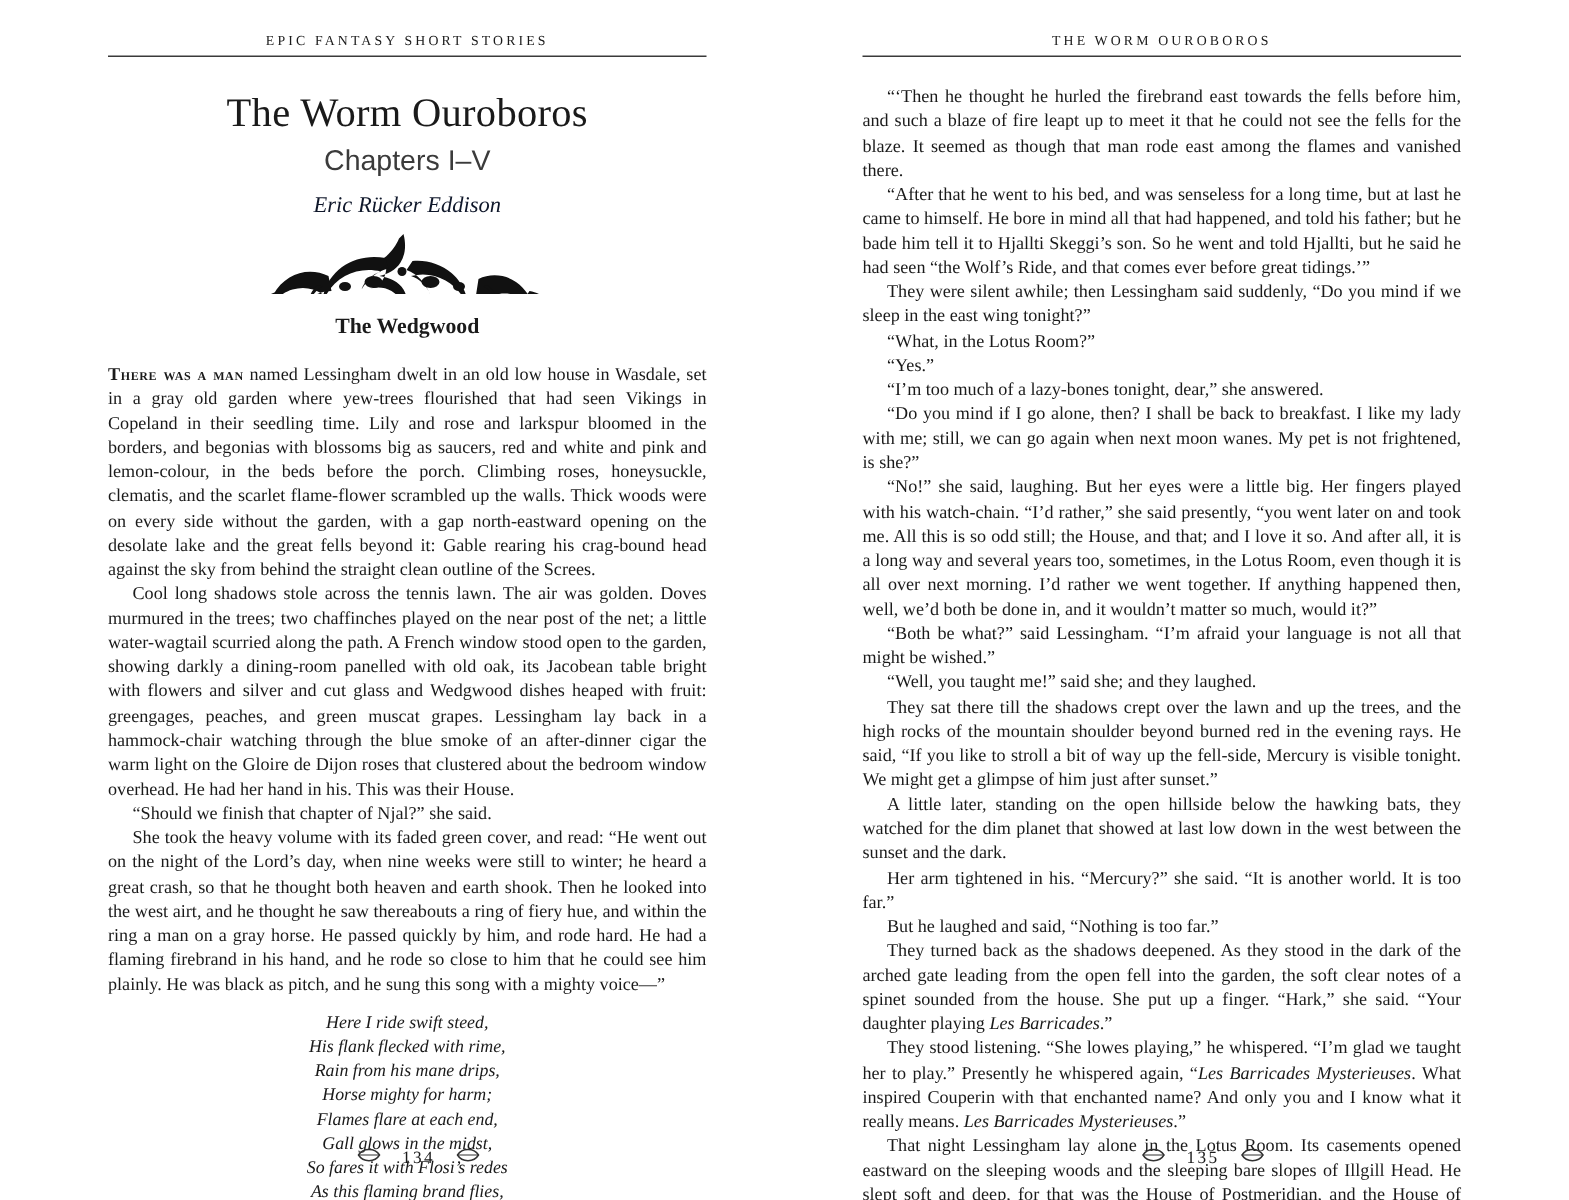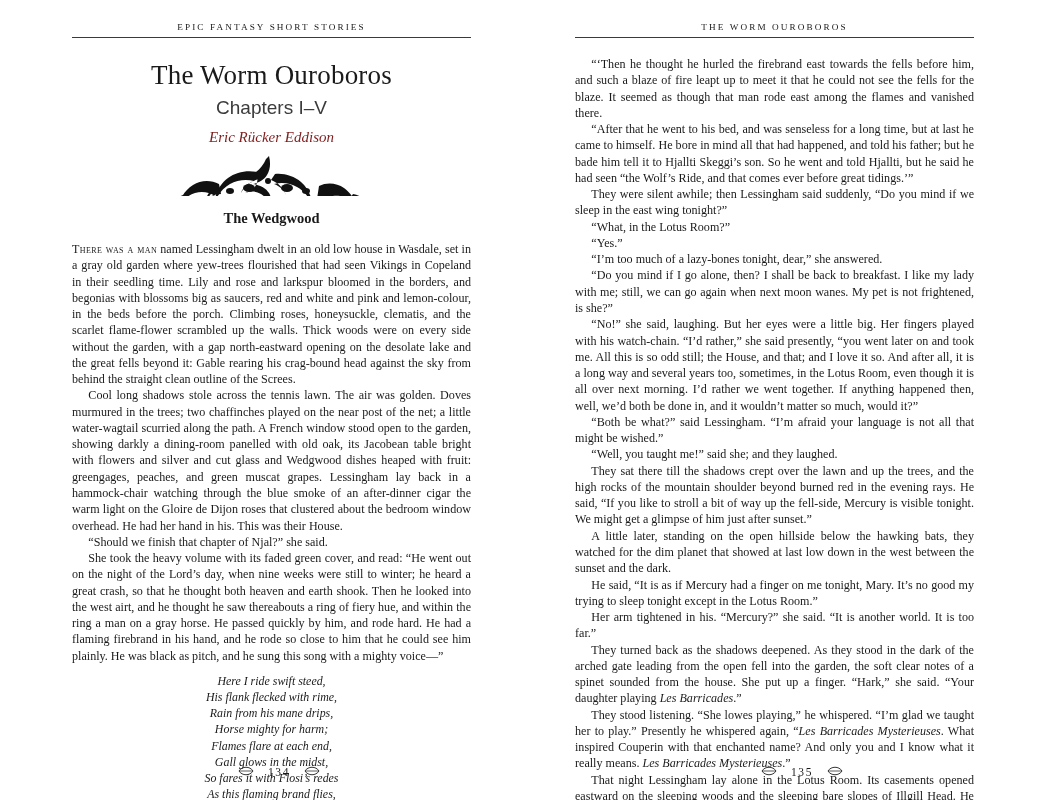--- a/index.html
+++ b/index.html
@@ -59,21 +59,21 @@
   h2.chapters {
     font-size: 19px;
     font-weight: normal;
     margin: 0 0 10px 0;
     color: #3b3b3b;
     font-family: Liberation Sans, sans-serif;
   }
   .author {
     font-size: 15px;
     font-style: italic;
-    color: #7f1d1d;
+    color: #0f172a;
     margin: 0 0 4px 0;
   }
   .ornament {
     margin: 4px auto 14px auto;
     width: 230px;
     height: 46px;
     display: block;
   }
   h3.section-title {
     text-align: center;
@@ -90,21 +90,21 @@
     margin: 0;
     text-indent: 1.35em;
     hyphens: auto;
     -webkit-hyphens: auto;
   }
   p.body.first {
     text-indent: 0;
   }
   .smallcaps {
     font-variant: small-caps;
-    font-weight: normal;
+    font-weight: bold;
     letter-spacing: 0.4px;
   }
 
   .verse {
     margin: 9px 0 0 0;
     text-align: center;
     font-style: italic;
     font-size: 11.9px;
     line-height: 1.36;
   }
@@ -209,22 +209,22 @@
     <p class="body">They were silent awhile; then Lessingham said suddenly, “Do you mind if we sleep in the east wing tonight?”</p>
     <p class="body">“What, in the Lotus Room?”</p>
     <p class="body">“Yes.”</p>
     <p class="body">“I’m too much of a lazy-bones tonight, dear,” she answered.</p>
     <p class="body">“Do you mind if I go alone, then? I shall be back to breakfast. I like my lady with me; still, we can go again when next moon wanes. My pet is not frightened, is she?”</p>
     <p class="body">“No!” she said, laughing. But her eyes were a little big. Her fingers played with his watch-chain. “I’d rather,” she said presently, “you went later on and took me. All this is so odd still; the House, and that; and I love it so. And after all, it is a long way and several years too, sometimes, in the Lotus Room, even though it is all over next morning. I’d rather we went together. If anything happened then, well, we’d both be done in, and it wouldn’t matter so much, would it?”</p>
     <p class="body">“Both be what?” said Lessingham. “I’m afraid your language is not all that might be wished.”</p>
     <p class="body">“Well, you taught me!” said she; and they laughed.</p>
     <p class="body">They sat there till the shadows crept over the lawn and up the trees, and the high rocks of the mountain shoulder beyond burned red in the evening rays. He said, “If you like to stroll a bit of way up the fell-side, Mercury is visible tonight. We might get a glimpse of him just after sunset.”</p>
     <p class="body">A little later, standing on the open hillside below the hawking bats, they watched for the dim planet that showed at last low down in the west between the sunset and the dark.</p>
-    <p class="body">He said, “It is as if Mercury had a finger on me tonight, Mary. It’s no good my trying to sleep tonight except in the Lotus Room.”</p>
     <p class="body">Her arm tightened in his. “Mercury?” she said. “It is another world. It is too far.”</p>
+    <p class="body">But he laughed and said, “Nothing is too far.”</p>
     <p class="body">They turned back as the shadows deepened. As they stood in the dark of the arched gate leading from the open fell into the garden, the soft clear notes of a spinet sounded from the house. She put up a finger. “Hark,” she said. “Your daughter playing <em>Les Barricades</em>.”</p>
     <p class="body">They stood listening. “She lowes playing,” he whispered. “I’m glad we taught her to play.” Presently he whispered again, “<em>Les Barricades Mysterieuses</em>. What inspired Couperin with that enchanted name? And only you and I know what it really means. <em>Les Barricades Mysterieuses</em>.”</p>
     <p class="body">That night Lessingham lay alone in the Lotus Room. Its casements opened eastward on the sleeping woods and the sleeping bare slopes of Illgill Head. He slept soft and deep, for that was the House of Postmeridian, and the House of Peace.</p>
 
     <div class="folio">
       <span class="leaf">
         <svg width="16" height="10" viewBox="0 0 16 10">
             <path d="M1 5 C4 0 12 0 15 5 C12 10 4 10 1 5 Z" fill="none" stroke="#333" stroke-width="1"></path>
             <path d="M1 5 L15 5" stroke="#333" stroke-width="0.8"></path>
           </svg>

